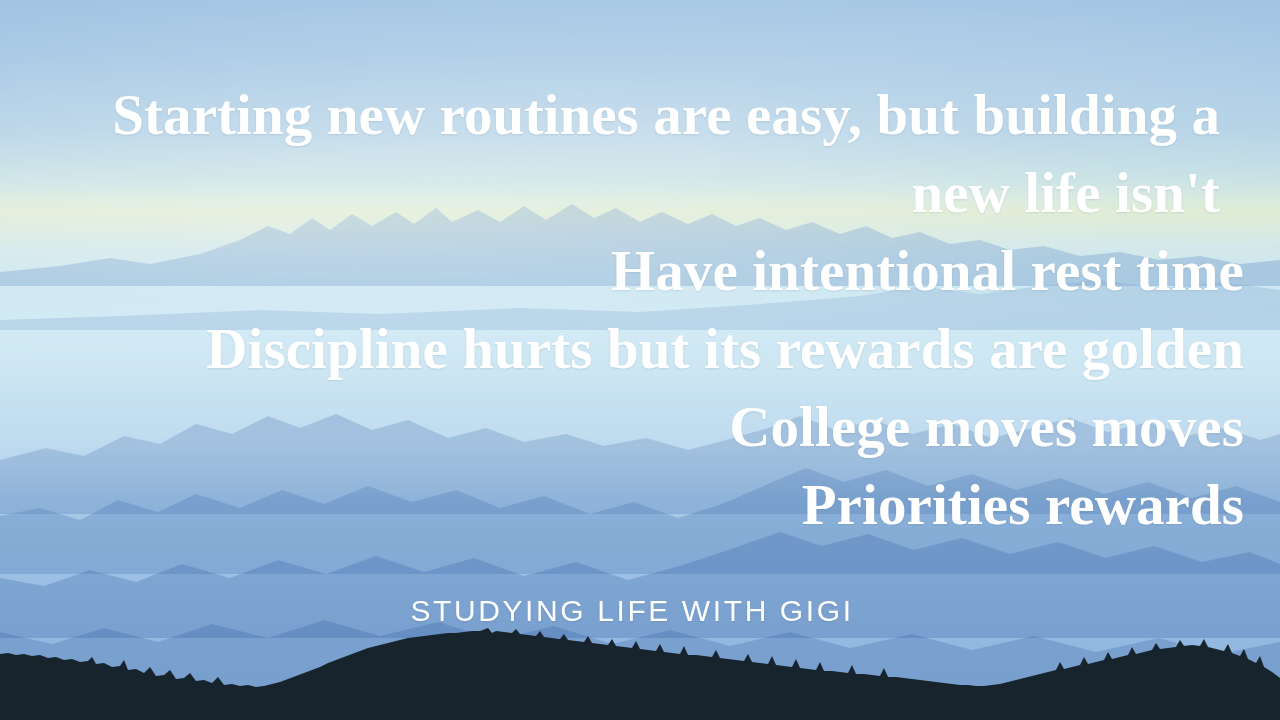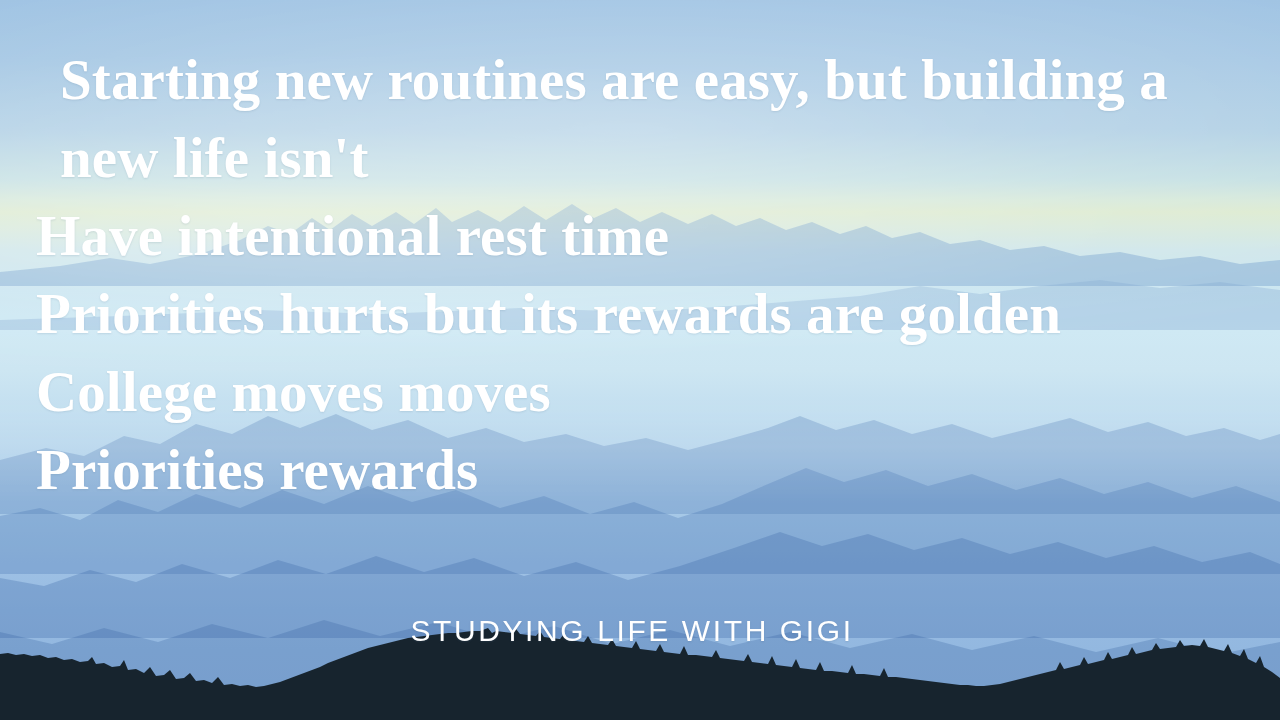--- a/index.html
+++ b/index.html
@@ -56,22 +56,22 @@
 
   .ridge { position: absolute; left: 0; width: 100%; }
   .ridge svg { display: block; width: 100%; height: 100%; }
 
   
   .quote-block {
     position: absolute;
     left: 0;
     top: 0;
     width: 1280px;
-    text-align: left;
-    padding-top: 41px;
+    text-align: right;
+    padding-top: 76px;
     box-sizing: border-box;
   }
   .quote-line {
     font-family: "Liberation Serif", "DejaVu Serif", serif;
     font-weight: 700;
     font-size: 57px;
     line-height: 78px;
     color: #ffffff;
     letter-spacing: 0.1px;
     padding: 0 36px;
@@ -85,21 +85,20 @@
     top: 592px;
     width: 1264px;
     text-align: center;
     font-family: "Liberation Sans", "DejaVu Sans", sans-serif;
     font-weight: 300;
     font-size: 30px;
     line-height: 38px;
     letter-spacing: 2.6px;
     color: #ffffff;
     text-shadow: 0 1px 2px rgba(70,100,130,0.20);
-    margin-top: 20px;
   }
 </style>
 </head>
 <body>
 
 <div id="canvas">
 
   <div class="bg-layer sky"></div>
 
   <div class="ridge" style="top:196px;height:90px;opacity:0.42;">
@@ -142,20 +141,20 @@
 
   <div class="ridge" style="top:626px;height:94px;">
     <svg viewBox="0 0 1280 94" preserveAspectRatio="none" aria-hidden="true">
       <path fill="#17242e" d="M0,94 L0,28 L8,27 L16,29 L24,28 L32,30 L40,29 L48,32 L56,31 L64,34 L72,33 L80,36 L88,35 L92,31 L96,38 L104,37 L112,41 L120,40 L124,34 L128,44 L136,43 L144,47 L150,41 L156,50 L164,49 L170,44 L176,53 L184,52 L190,47 L196,55 L204,54 L212,57 L218,51 L224,59 L232,58 L240,60 L248,59 L256,61 L264,60 L272,58 L280,56 L288,53 L296,50 L304,47 L312,44 L320,41 L328,37 L336,34 L344,31 L352,28 L360,25 L368,22 L376,20 L384,18 L392,16 L400,14 L408,12 L416,11 L424,10 L432,9 L440,8 L448,7 L456,7 L464,6 L472,5 L480,5 L488,2 L492,7 L496,5 L504,6 L512,7 L516,3 L520,8 L528,9 L536,10 L540,5 L544,11 L552,12 L560,13 L564,8 L568,14 L576,15 L584,16 L588,10 L592,17 L600,18 L608,19 L612,13 L616,20 L624,21 L632,22 L636,15 L640,23 L648,24 L656,25 L660,18 L664,26 L672,27 L680,28 L684,20 L688,29 L696,29 L704,30 L712,31 L716,24 L720,32 L728,33 L736,34 L744,35 L748,28 L752,36 L760,37 L768,38 L772,30 L776,39 L784,40 L792,41 L796,33 L800,42 L808,43 L816,44 L820,36 L824,45 L832,45 L840,46 L848,47 L852,39 L856,48 L864,48 L872,49 L880,50 L884,42 L888,51 L896,51 L904,52 L912,53 L920,54 L928,55 L936,56 L944,57 L952,58 L960,59 L968,59 L976,60 L984,60 L992,59 L1000,58 L1008,56 L1016,54 L1024,52 L1032,50 L1040,48 L1048,46 L1056,44 L1060,36 L1064,43 L1072,41 L1080,39 L1084,31 L1088,38 L1096,36 L1104,34 L1108,26 L1112,33 L1120,31 L1128,29 L1132,21 L1136,28 L1144,26 L1152,24 L1156,17 L1160,23 L1168,22 L1176,21 L1180,14 L1184,20 L1192,19 L1200,20 L1204,13 L1208,21 L1216,23 L1224,25 L1228,18 L1232,27 L1240,30 L1244,23 L1248,33 L1256,37 L1260,30 L1264,41 L1272,46 L1280,52 L1280,94 Z"></path>
     </svg>
   </div>
 
   <div class="quote-block">
     <div class="quote-line wrap">Starting new routines are easy, but building a new life isn't</div>
     <div class="quote-line">Have intentional rest time</div>
-    <div class="quote-line">Priorities hurts but its rewards are golden</div>
+    <div class="quote-line">Discipline hurts but its rewards are golden</div>
     <div class="quote-line">College moves moves</div>
     <div class="quote-line">Priorities rewards</div>
   </div>
 
   <div class="footer-credit">STUDYING LIFE WITH GIGI</div>
 
 </div>
 
 </body></html>

